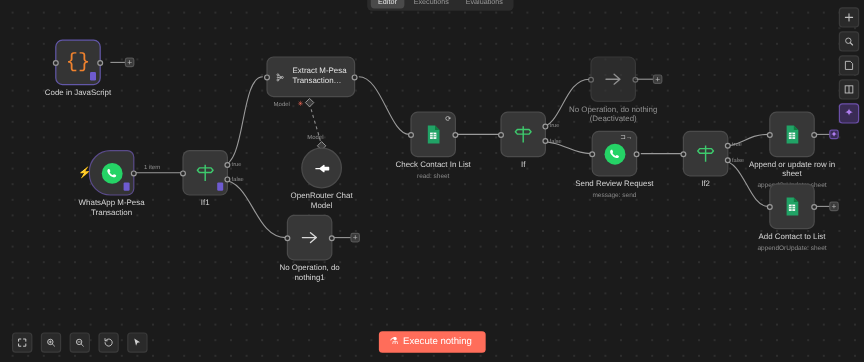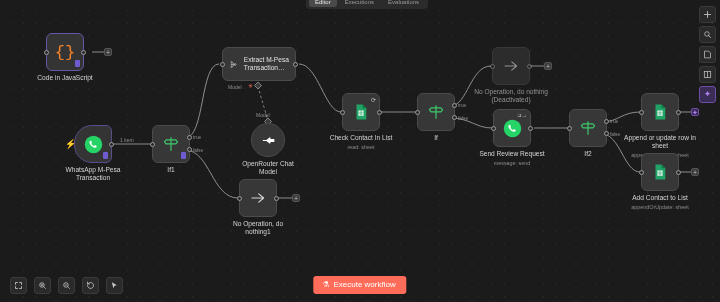--- a/index.html
+++ b/index.html
@@ -481,16 +481,16 @@
     </div>
     <div class="tool-btn">
       <svg width="9" height="9" viewBox="0 0 24 24">
           <path d="M5 3l13 8-6 1.6L9 19z" fill="#cfcfcf"></path>
         </svg>
     </div>
   </div>
 
   <button class="exec-btn">
     <span style="font-size:8px;line-height:1;">⚗</span>
-    <span>Execute workflow</span>
+    <span>Execute nothing</span>
   </button>
 
 </div>
 
 </body></html>

